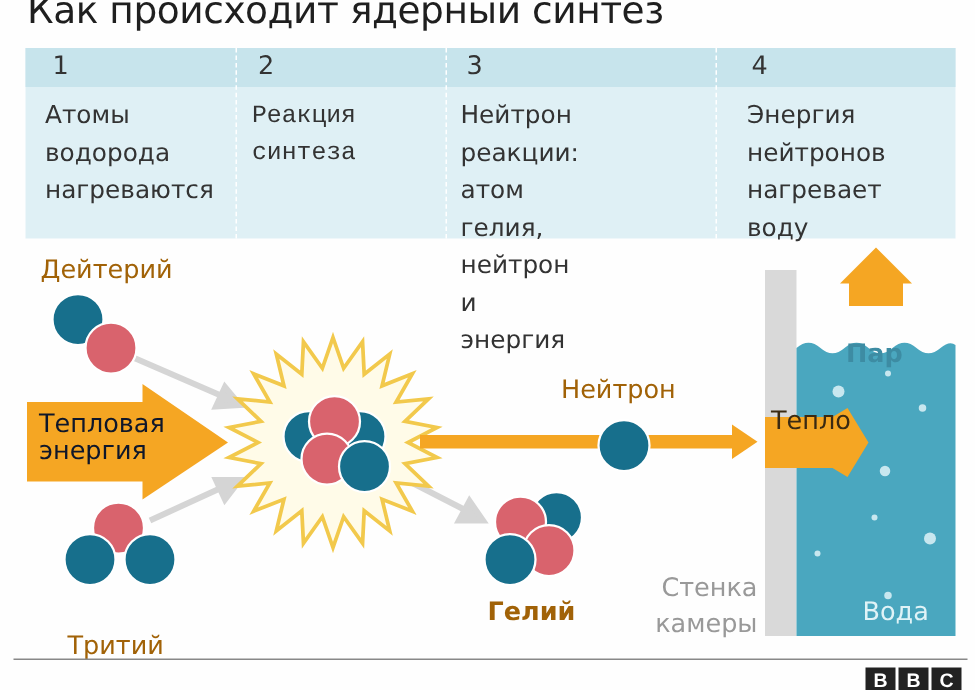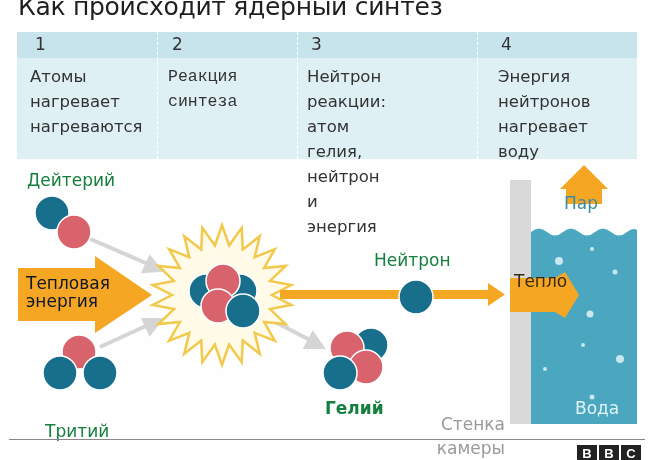--- a/index.html
+++ b/index.html
@@ -5,40 +5,40 @@
   html, body { margin:0; padding:0; }
   body { width:650px; height:460px; background:#fefefe; position:relative; overflow:hidden;
          font-family:"DejaVu Sans", sans-serif; color:#222; }
   .title { position:absolute; left:18px; top:-8px; font-size:25px; color:#1f1f1f; white-space:nowrap; letter-spacing:-0.3px; }
   .table { position:absolute; left:17px; top:32px; width:620px; height:127px; background:#dff0f5; }
   .thead { position:absolute; left:0; top:0; width:620px; height:26px; background:#c7e4ec; }
   .col { position:absolute; top:0; height:127px; }
   .col .num { position:absolute; left:0; top:2px; font-size:17px; color:#333; }
   .col .txt { position:absolute; left:0; top:32px; font-size:16.5px; line-height:25px; color:#333; white-space:pre-line; }
   .sep { position:absolute; top:0; width:0; height:127px; border-left:1px dashed #fff; }
-  .lbl { position:absolute; font-size:17px; color:#15803d; white-space:nowrap; }
-  .lbl.grey { color:#999; line-height:24px; text-align:right;margin-top:32px; }
+  .lbl { position:absolute; font-size:17px; color:#a16207; white-space:nowrap; }
+  .lbl.grey { color:#999; line-height:24px; text-align:right; }
   .lbl.water { color:#e0f3f7; }
   .lbl.steam { color:#3d8ca3; }
   .divider { position:absolute; left:9px; top:439px; width:636px; height:1px; background:#888; }
   .bbc { position:absolute; left:577px; top:445px; display:flex; gap:2px; }
   .bbc span { width:20px; height:18px; background:#222; color:#fff; font-family:"Liberation Sans", sans-serif; font-weight:bold; font-size:13px; line-height:18px; text-align:center; }
   svg.art { position:absolute; left:0; top:0; }
 </style>
 </head>
 <body>
 
 <div class="title">Как происходит ядерный синтез</div>
 
 <div class="table">
   <div class="thead"></div>
   <div class="col" style="left:18px;">
     <div class="num">1</div>
     <div class="txt" style="left:-5px;">Атомы
-нагревает
+водорода
 нагреваются</div>
   </div>
   <div class="sep" style="left:140px;"></div>
   <div class="col" style="left:155px;">
     <div class="num">2</div>
     <div class="txt" style="left:-4px;font-family:Liberation Mono, monospace;">Реакция
 синтеза</div>
   </div>
   <div class="sep" style="left:280px;"></div>
   <div class="col" style="left:294px;">
@@ -123,21 +123,21 @@
 
 <div class="lbl" style="left:27px; top:170px;">Дейтерий</div>
 <div class="lbl" style="left:45px; top:397px;margin-top:24px;">Тритий</div>
 <div class="lbl" style="left:26px; top:274px; color:#0f172a; line-height:18px;">
   <div>Тепловая</div>
   <div>энергия</div>
 </div>
 <div class="lbl" style="left:374px; top:250px;">Нейтрон</div>
 <div class="lbl" style="left:325px; top:398px;font-weight:bold;">Гелий</div>
 <div class="lbl" style="left:514px; top:271px; color:#3a2a12;">Тепло</div>
-<div class="lbl steam" style="left:564px; top:193px;">Пар</div>
+<div class="lbl steam" style="left:564px; top:226px;font-weight:bold;">Пар</div>
 <div class="lbl water" style="left:575px; top:398px;">Вода</div>
 <div class="lbl grey" style="left:430px; top:380px; width:75px;">
   <div>Стенка</div>
   <div>камеры</div>
 </div>
 
 <div class="divider"></div>
 <div class="bbc">
   <span>B</span>
   <span>B</span>

